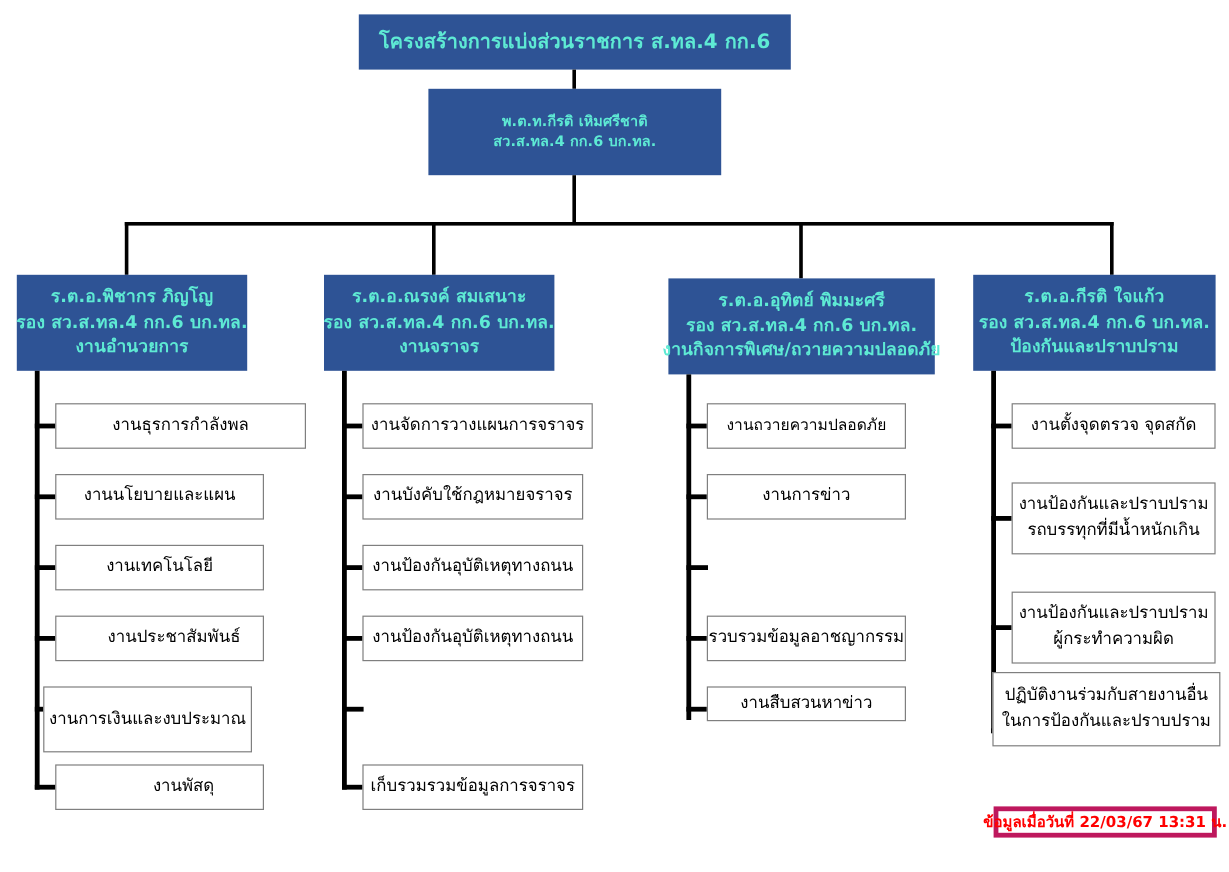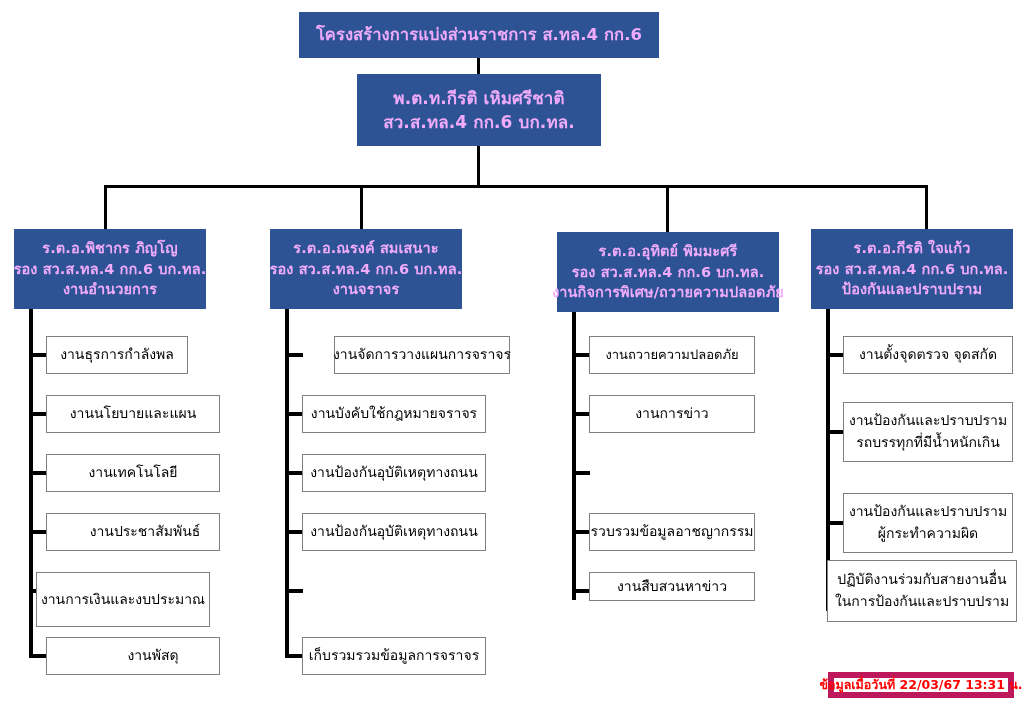--- a/index.html
+++ b/index.html
@@ -21,21 +21,21 @@
     width: 1024px;
     height: 727px;
   }
 
   
   .abs { position: absolute; box-sizing: border-box; }
 
   
   .bluebox {
     background: #2E5395;
-    color: #f0abfc;
+    color: #5eead4;
     font-weight: bold;
     display: flex;
     flex-direction: column;
     align-items: center;
     justify-content: center;
     text-align: center;
     line-height: 1.42;
     letter-spacing: 0.1px;
   }
   .bluebox .ln { display: block; white-space: nowrap; }
@@ -56,42 +56,42 @@
 
   
   .vline { background: #000000; width: 3px; }
   .hline { background: #000000; height: 3px; }
   .spine { background: #000000; width: 4px; }
   .stub  { background: #000000; height: 4px; }
 
   
   .redbox {
     background: #ffffff;
-    border: 6px solid #be185d;
+    border: 4px solid #be185d;
     color: #ff0000;
     font-weight: bold;
     display: flex;
     align-items: center;
     justify-content: center;
     text-align: center;
     white-space: nowrap;
   }
 </style>
 </head>
 <body>
 
 <div id="stage">
 
   <div class="abs bluebox" style="left:299px; top:12px; width:360px; height:46px; font-size:16.5px;">
     <span class="ln">โครงสร้างการแบ่งส่วนราชการ  ส.ทล.4 กก.6</span>
   </div>
 
   <div class="abs vline" style="left:477px; top:58px; width:3px; height:16px;"></div>
 
-  <div class="abs bluebox" style="left:357px; top:74px; width:244px; height:72px; font-size:17px;">
+  <div class="abs bluebox" style="left:357px; top:74px; width:244px; height:72px; font-size:12px;">
     <span class="ln">พ.ต.ท.กีรติ    เหิมศรีชาติ</span>
     <span class="ln">สว.ส.ทล.4 กก.6 บก.ทล.</span>
   </div>
 
   <div class="abs vline" style="left:477px; top:146px; width:3px; height:40px;"></div>
 
   <div class="abs hline" style="left:104px; top:185px; width:824px; height:3px;"></div>
 
   <div class="abs vline" style="left:104px; top:185px; width:3px; height:44px;"></div>
   <div class="abs vline" style="left:360px; top:185px; width:3px; height:44px;"></div>
@@ -106,21 +106,21 @@
 
   <div class="abs spine" style="left:29px; top:309px; width:4px; height:349px;"></div>
 
   <div class="abs stub" style="left:29px; top:353px; width:18px; height:4px;"></div>
   <div class="abs stub" style="left:29px; top:412px; width:18px; height:4px;"></div>
   <div class="abs stub" style="left:29px; top:471px; width:18px; height:4px;"></div>
   <div class="abs stub" style="left:29px; top:530px; width:18px; height:4px;"></div>
   <div class="abs stub" style="left:29px; top:589px; width:18px; height:4px;"></div>
   <div class="abs stub" style="left:29px; top:654px; width:18px; height:4px;"></div>
 
-  <div class="abs whitebox" style="left:46px; top:336px; width:142px; height:38px; font-size:14px;">
+  <div class="abs whitebox" style="left:46px; top:336px; width:209px; height:38px; font-size:14px;">
     <span class="ln">งานธุรการกำลังพล</span>
   </div>
   <div class="abs whitebox" style="left:46px; top:395px; width:174px; height:38px; font-size:14px;">
     <span class="ln">งานนโยบายและแผน</span>
   </div>
   <div class="abs whitebox" style="left:46px; top:454px; width:174px; height:38px; font-size:14px;">
     <span class="ln">งานเทคโนโลยี</span>
   </div>
   <div class="abs whitebox" style="left:46px; top:513px; width:174px; height:38px; font-size:14px;padding-left:24px;">
     <span class="ln">งานประชาสัมพันธ์</span>
@@ -137,21 +137,21 @@
     <span class="ln">รอง สว.ส.ทล.4 กก.6 บก.ทล.</span>
     <span class="ln">งานจราจร</span>
   </div>
   <div class="abs spine" style="left:285px; top:309px; width:4px; height:349px;"></div>
   <div class="abs stub" style="left:285px; top:353px; width:18px; height:4px;"></div>
   <div class="abs stub" style="left:285px; top:412px; width:18px; height:4px;"></div>
   <div class="abs stub" style="left:285px; top:471px; width:18px; height:4px;"></div>
   <div class="abs stub" style="left:285px; top:530px; width:18px; height:4px;"></div>
   <div class="abs stub" style="left:285px; top:589px; width:18px; height:4px;"></div>
   <div class="abs stub" style="left:285px; top:654px; width:18px; height:4px;"></div>
-  <div class="abs whitebox" style="left:302px; top:336px; width:176px; height:38px; font-size:14px;margin-left:32px;">
+  <div class="abs whitebox" style="left:302px; top:336px; width:192px; height:38px; font-size:14px;">
     <span class="ln">งานจัดการวางแผนการจราจร</span>
   </div>
   <div class="abs whitebox" style="left:302px; top:395px; width:184px; height:38px; font-size:14px;">
     <span class="ln">งานบังคับใช้กฎหมายจราจร</span>
   </div>
   <div class="abs whitebox" style="left:302px; top:454px; width:184px; height:38px; font-size:14px;">
     <span class="ln">งานป้องกันอุบัติเหตุทางถนน</span>
   </div>
   <div class="abs whitebox" style="left:302px; top:513px; width:184px; height:38px; font-size:14px;">
     <span class="ln">งานป้องกันอุบัติเหตุทางถนน</span>

